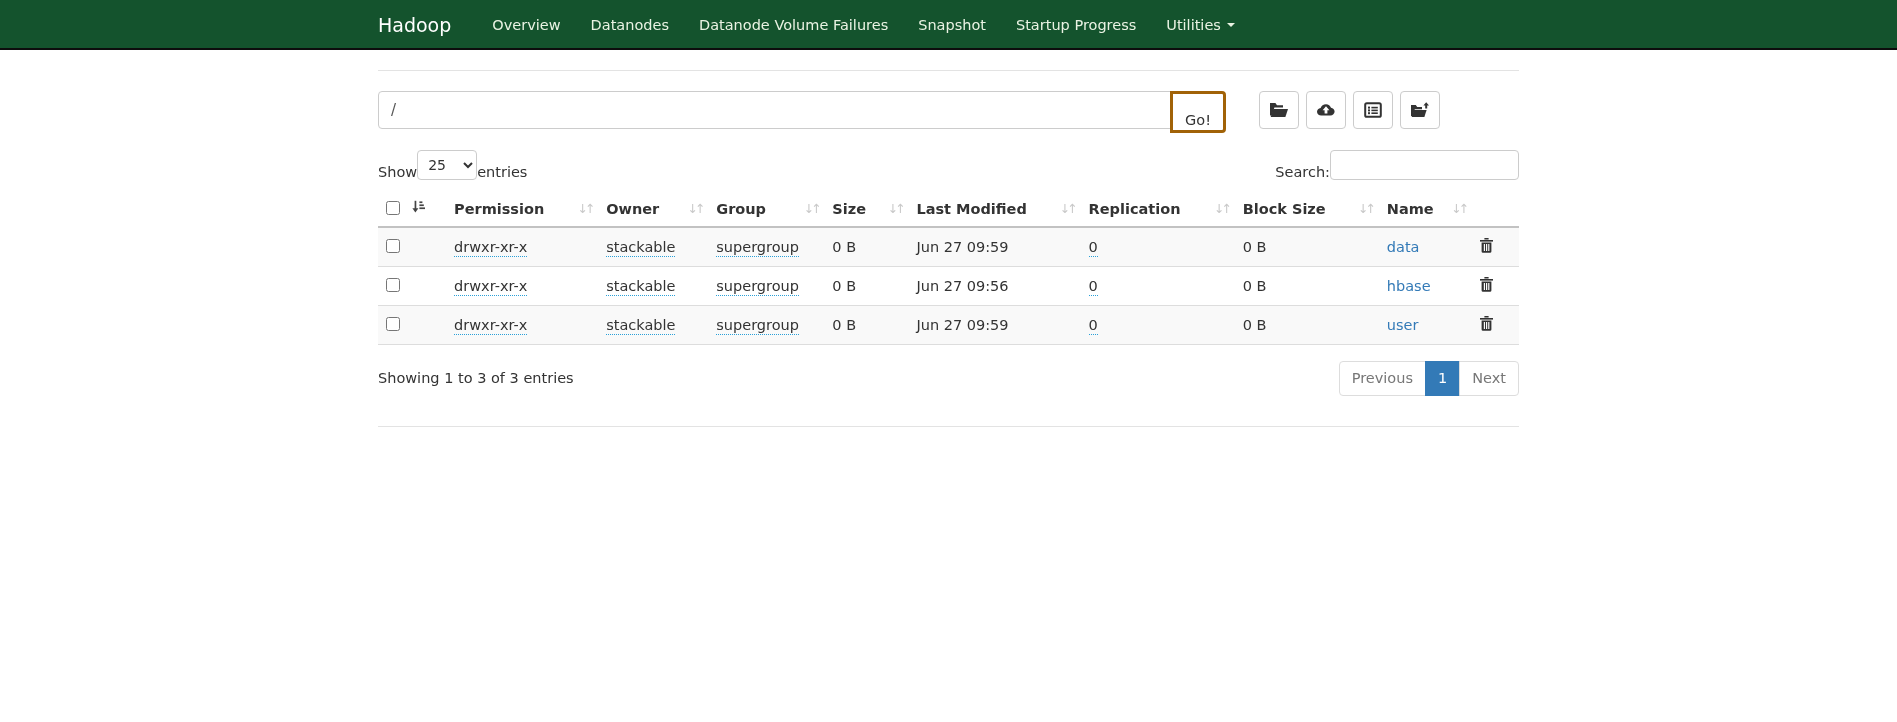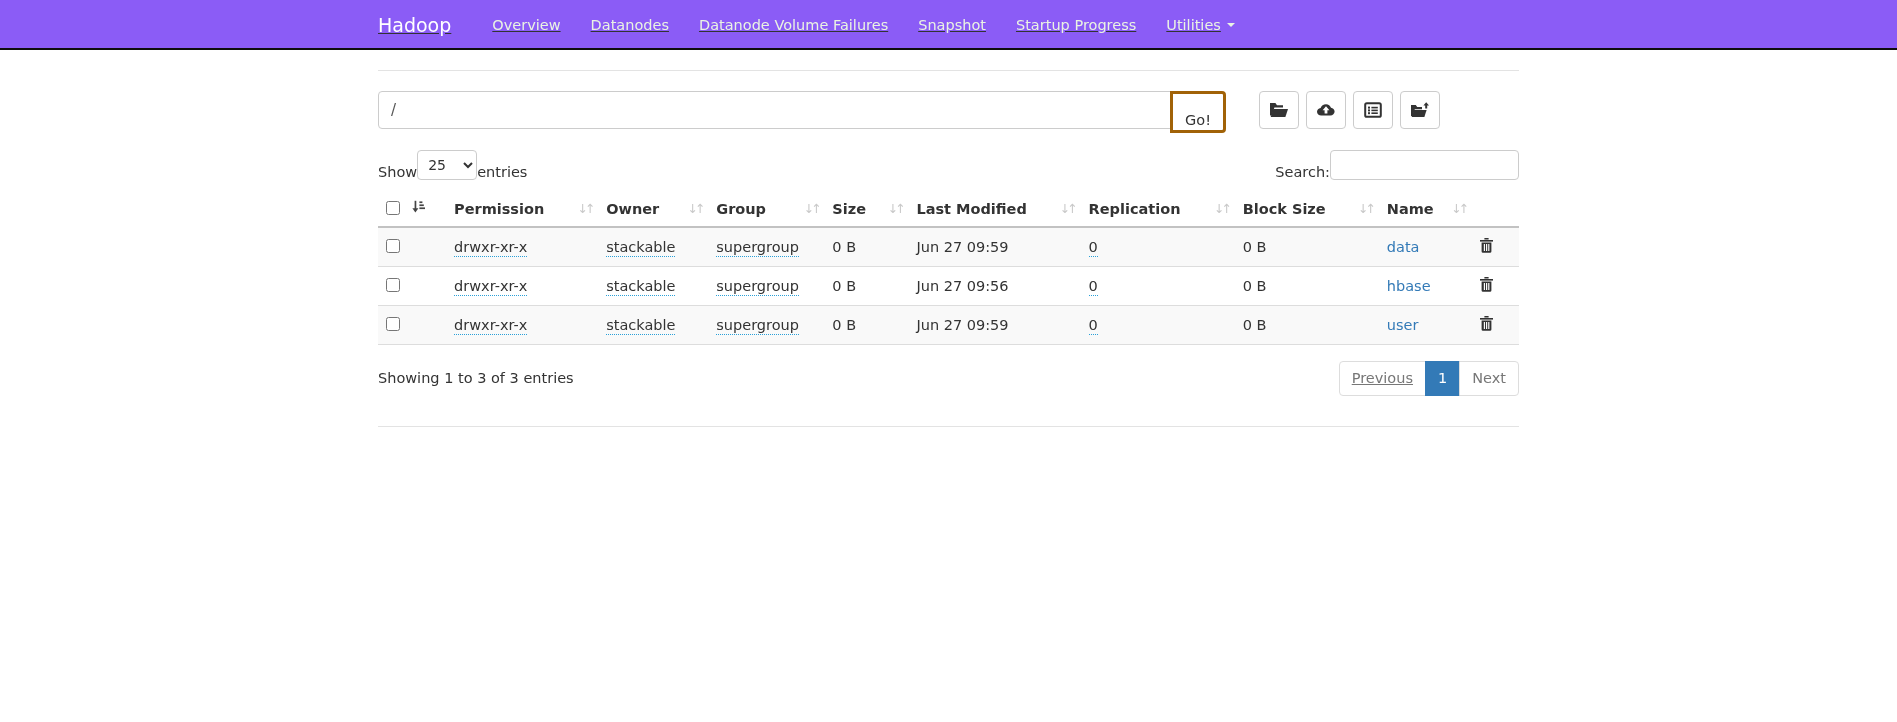--- a/index.html
+++ b/index.html
@@ -5,21 +5,21 @@
   * { box-sizing: border-box; }
   html, body { margin: 0; padding: 0; }
   body {
     width: 1897px; height: 722px; overflow: hidden;
     background: #fff; color: #333;
     font-family: "DejaVu Sans", "Liberation Sans", sans-serif;
     font-size: 15px;
   }
   
   .navbar {
-    height: 50px; background: #8b5cf6; border-bottom: 2px solid #0d0d0d; text-decoration: underline;
+    height: 50px; background: #14532d; border-bottom: 2px solid #0d0d0d;
   }
   .navbar-inner {
     width: 1141px; margin: 0 auto; height: 50px;
     display: flex; align-items: center;
   }
   .brand {
     color: #fff; font-size: 19px; margin-right: 26px; text-decoration: none;
     cursor: pointer; white-space: nowrap;
   }
   .nav-item {
@@ -96,21 +96,21 @@
   
   .table-footer-row {
     margin-top: 16px; display: flex; justify-content: space-between; align-items: center;
   }
   .info-text { font-size: 14.5px; color: #333; }
   .pagination { display: inline-flex; }
   .page-item {
     padding: 6px 12px; font-size: 14.5px; border: 1px solid #ddd; background: #fff;
     color: #777; margin-left: -1px; cursor: pointer; text-decoration: none; line-height: 1.42;
   }
-  .page-item.first { border-radius: 4px 0 0 4px; margin-left: 17px; text-decoration: underline; }
+  .page-item.first { border-radius: 4px 0 0 4px; margin-left: 17px; }
   .page-item.last { border-radius: 0 4px 4px 0; }
   .page-item.active { background: #337ab7; border-color: #337ab7; color: #fff; }
   
   .footer-rule { border: 0; border-top: 1px solid #e3e3e3; margin: 30px 0 16px; }
   .site-footer { font-size: 14.5px; color: #333; }
 </style>
 </head>
 <body>
 
 <div class="navbar">

